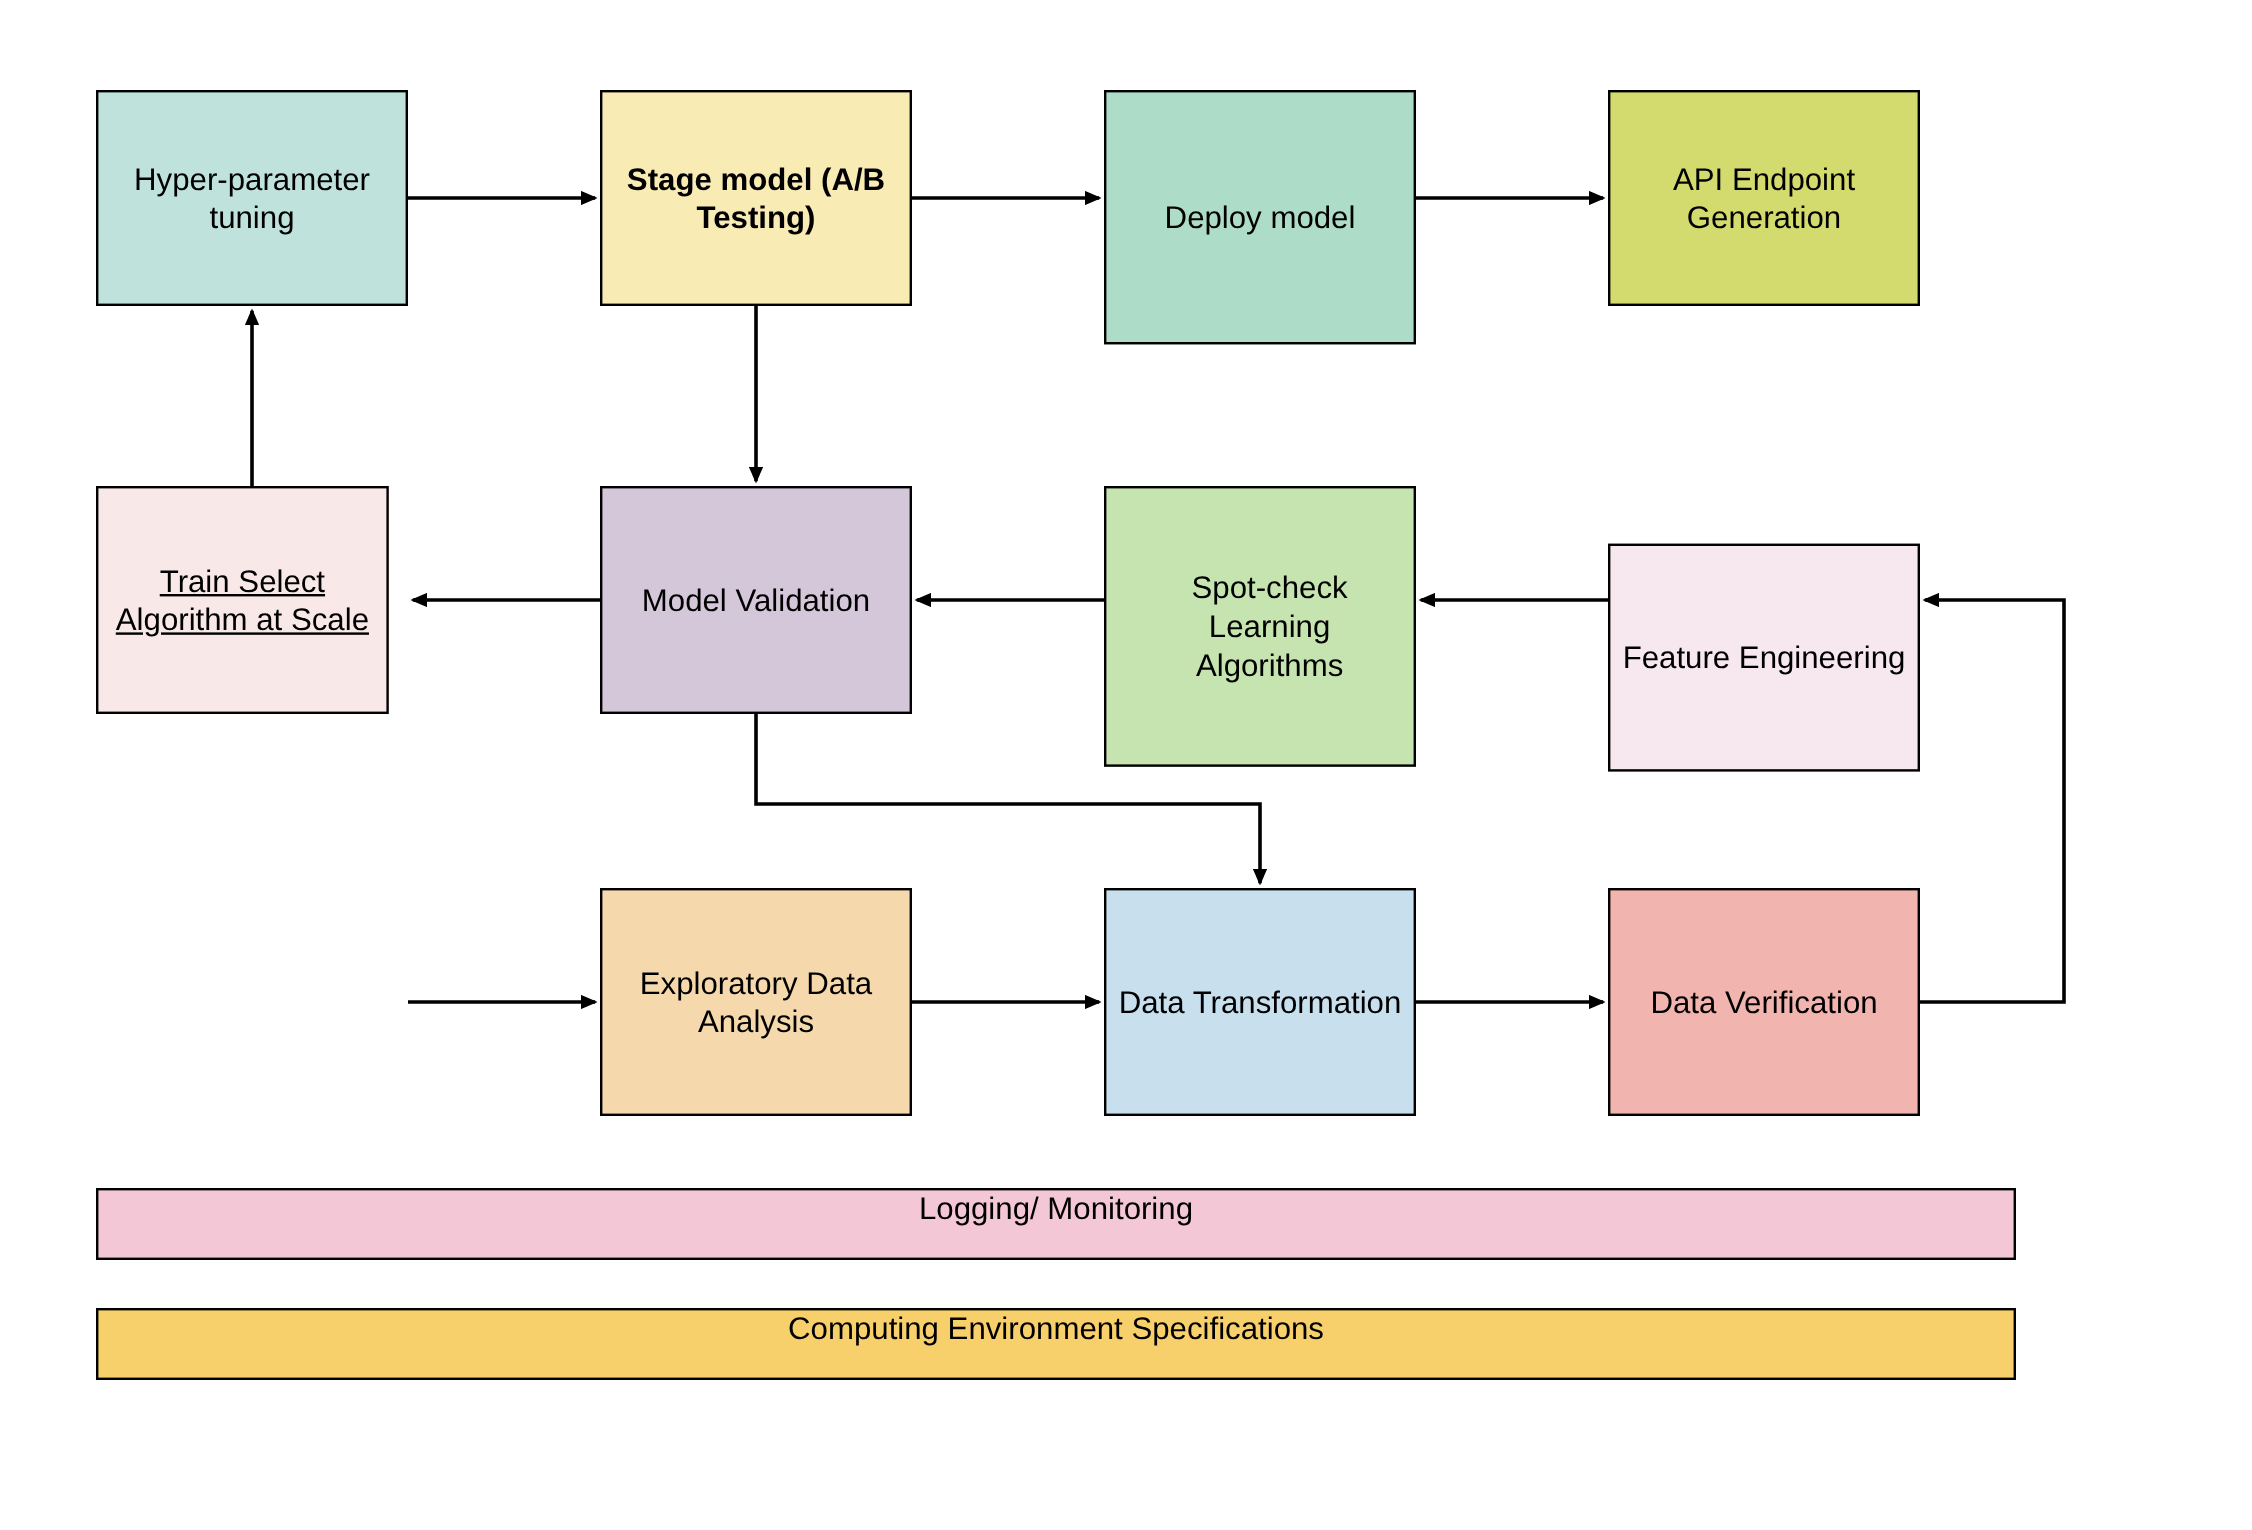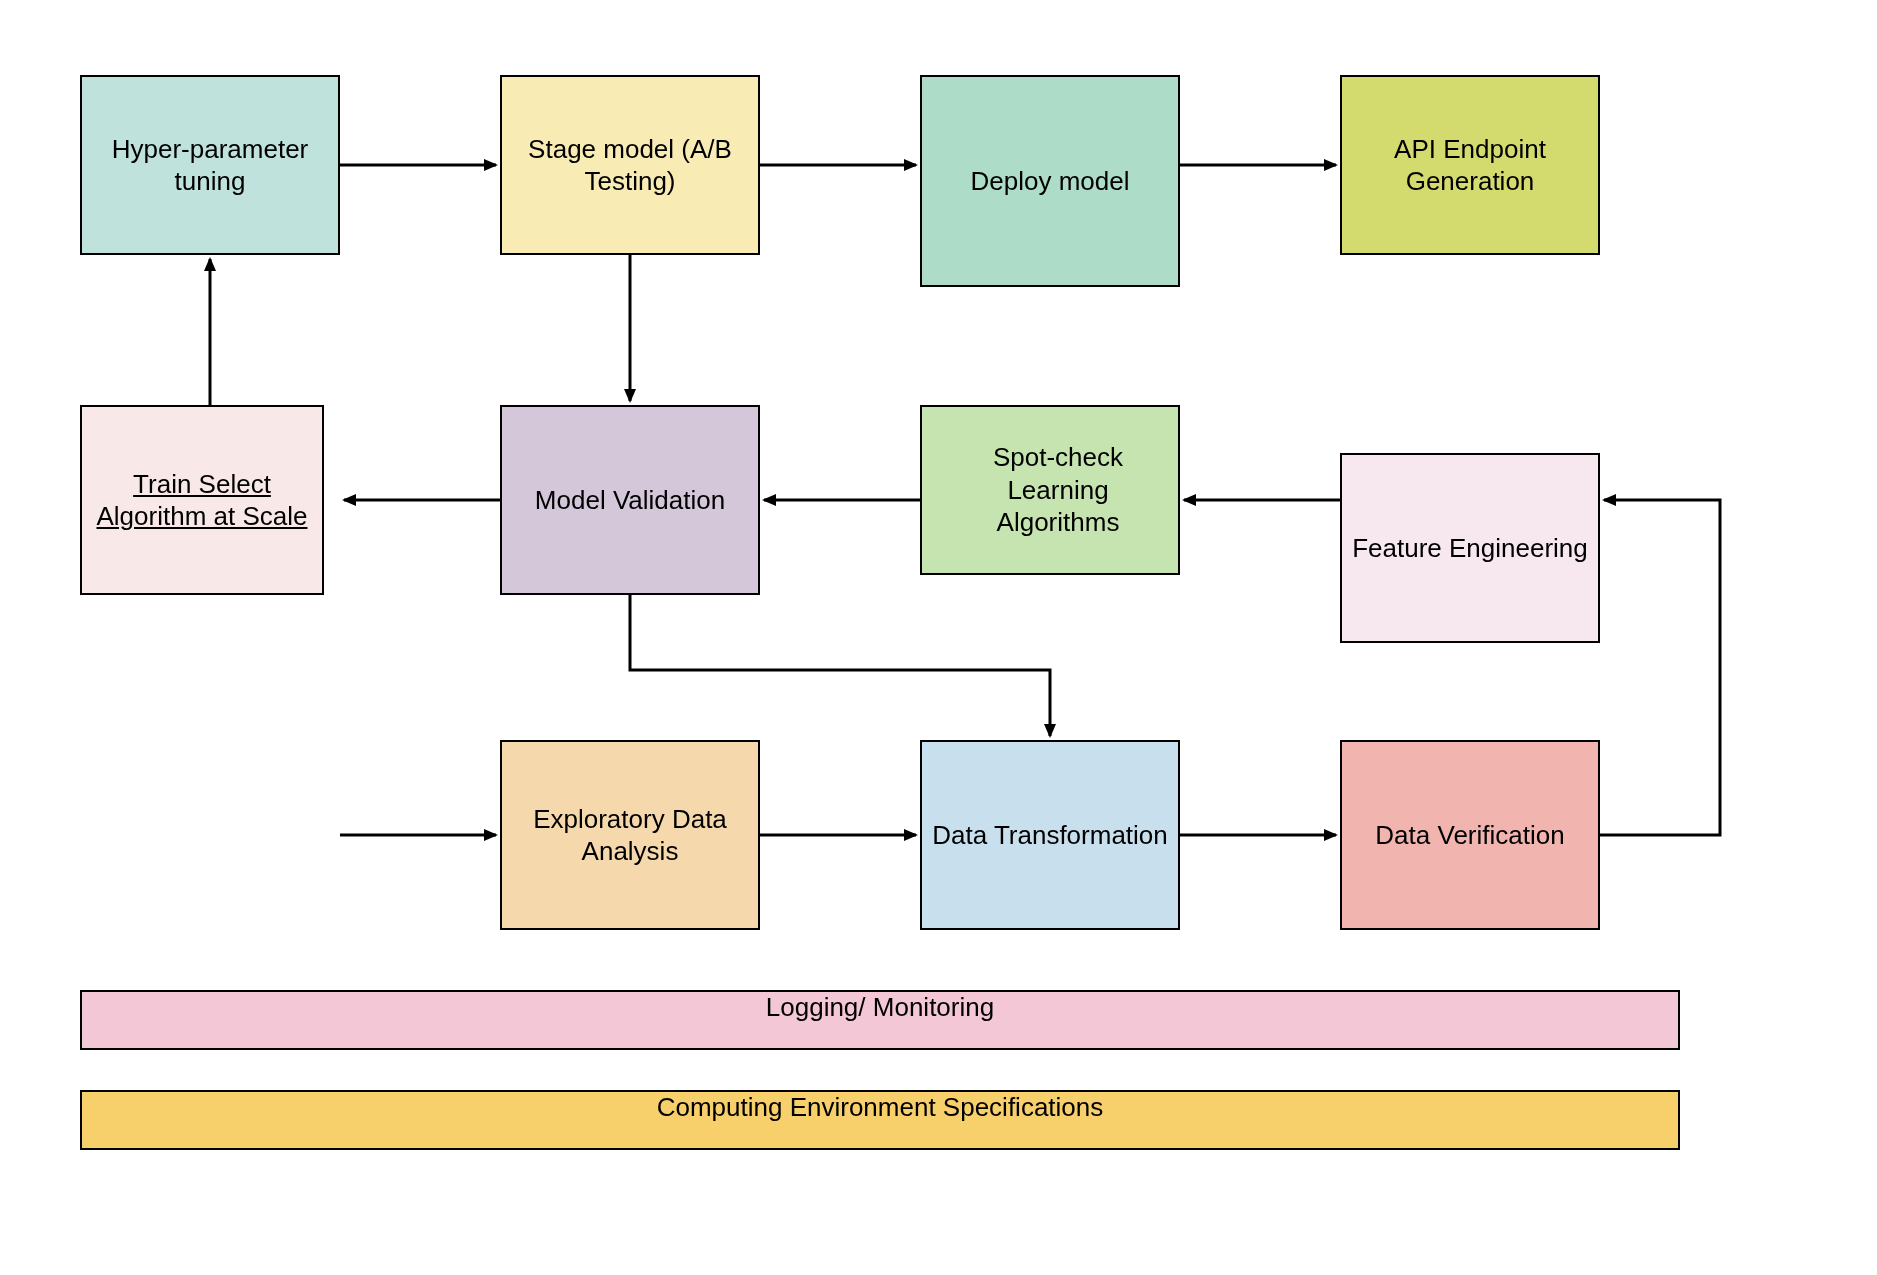--- a/index.html
+++ b/index.html
@@ -44,37 +44,37 @@
   }
 </style>
 </head>
 <body>
 
 <div class="canvas">
 
   <div class="node" style="left:80px;  top:75px;  width:260px; height:180px; background:#BFE3DC;">
     <span>Hyper-parameter tuning</span>
   </div>
-  <div class="node" style="left:500px; top:75px;  width:260px; height:180px; background:#F8EBB4;">
+  <div class="node" style="left:500px; top:75px;  width:260px; height:180px; background:#F8EBB4;font-weight:bold;">
     <span>Stage model (A/B Testing)</span>
   </div>
   <div class="node" style="left:920px; top:75px;  width:260px; height:212px; background:#ADDCC8;">
     <span>Deploy model</span>
   </div>
   <div class="node" style="left:1340px;top:75px;  width:260px; height:180px; background:#D3DA6E;">
     <span>API Endpoint Generation</span>
   </div>
 
   <div class="node" style="left:80px;  top:405px; width:244px; height:190px; background:#F8E8E8;text-decoration:underline;">
     <span>Train Select Algorithm at Scale</span>
   </div>
   <div class="node" style="left:500px; top:405px; width:260px; height:190px; background:#D4C7D9;">
     <span>Model Validation</span>
   </div>
-  <div class="node" style="left:920px; top:405px; width:260px; height:170px; background:#C6E4AF;padding-left:24px;">
+  <div class="node" style="left:920px; top:405px; width:260px; height:234px; background:#C6E4AF;padding-left:24px;">
     <span>Spot-check Learning Algorithms</span>
   </div>
   <div class="node" style="left:1340px;top:405px; width:260px; height:190px; background:#F7E7EF;margin-top:48px;">
     <span>Feature Engineering</span>
   </div>
 
   <div class="node" style="left:500px; top:740px; width:260px; height:190px; background:#F5D9AC;">
     <span>Exploratory Data Analysis</span>
   </div>
   <div class="node" style="left:1340px;top:740px; width:260px; height:190px; background:#F2B4AE;">

